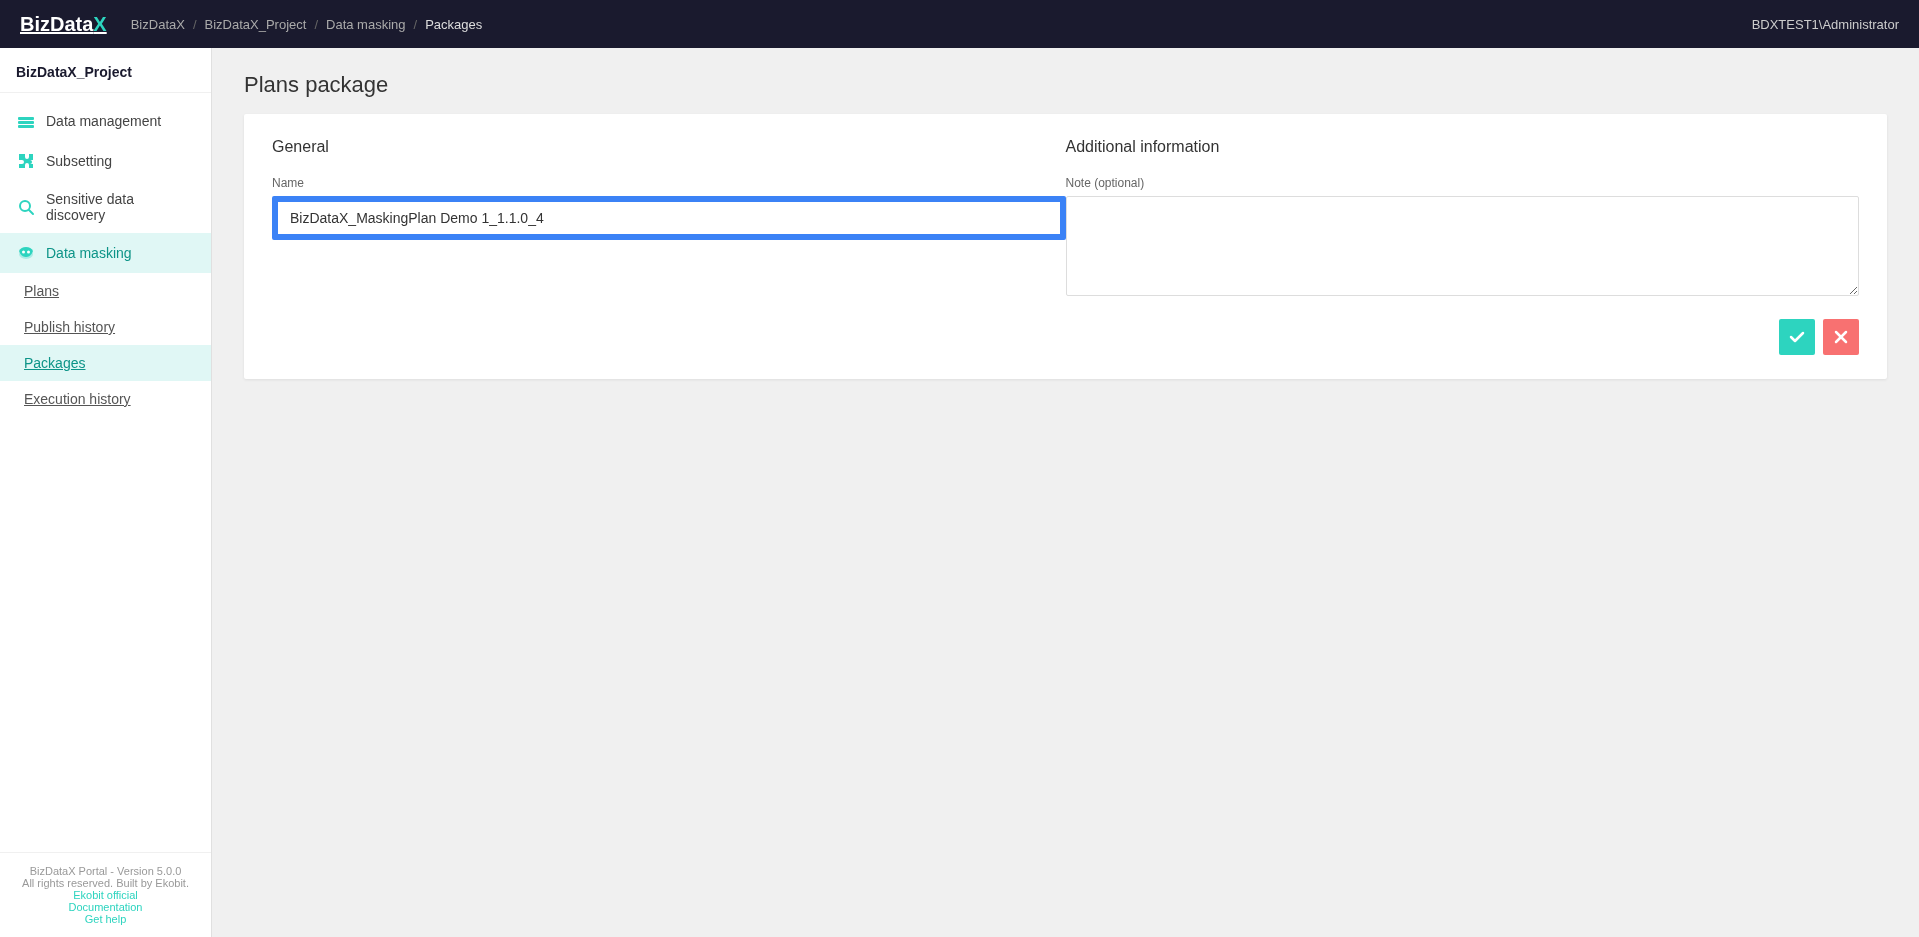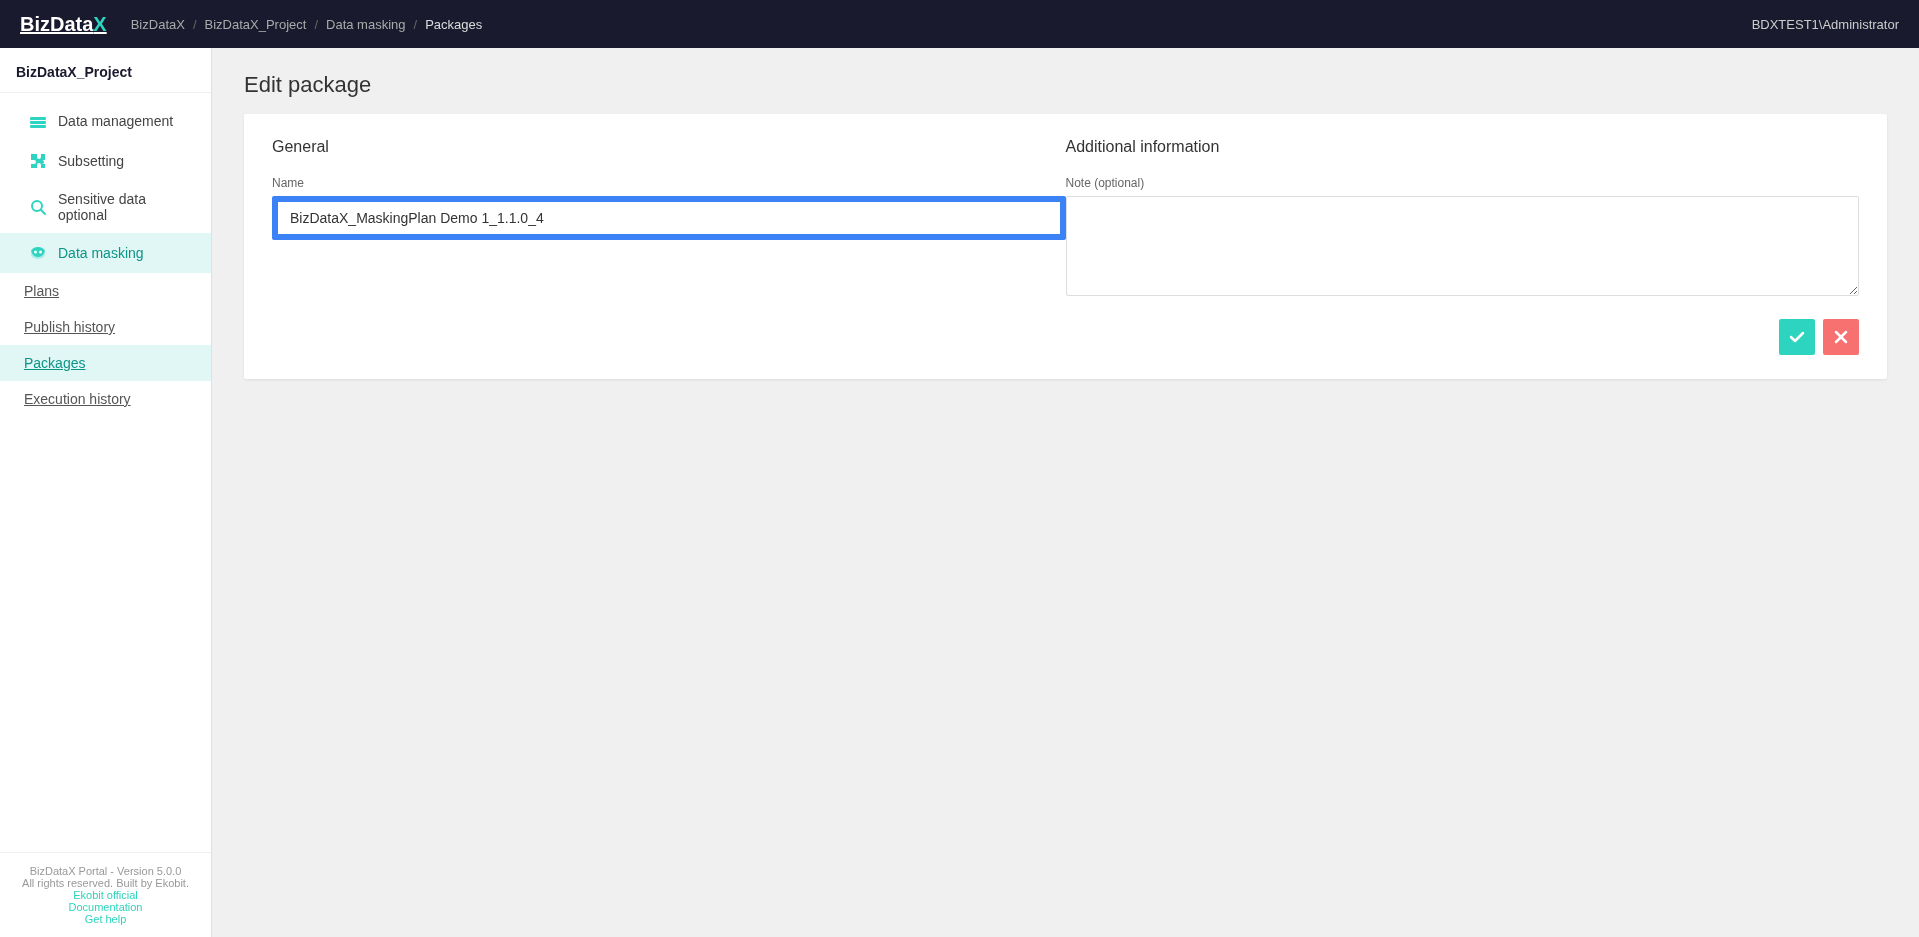--- a/index.html
+++ b/index.html
@@ -69,21 +69,21 @@
       border-bottom: 1px solid #f0f0f0;
     }
     .sidebar-nav {
       flex: 1;
       padding: 8px 0;
     }
     .sidebar-item {
       display: flex;
       align-items: center;
       gap: 10px;
-      padding: 10px 28px;
+      padding: 10px 16px;
       cursor: pointer;
       color: #444;
       font-size: 14px;
       text-decoration: none;
     }
     .sidebar-item.active { background: #e0f7f5; color: #0d9488; }
     .sidebar-item .icon {
       width: 20px;
       height: 20px;
       display: flex;
@@ -269,21 +269,21 @@
         <span>Subsetting</span>
       </div>
 
       <div class="sidebar-item">
         <span class="icon">
           <svg width="18" height="18" viewBox="0 0 18 18" fill="none">
             <circle cx="8" cy="8" r="5" stroke="#2dd4bf" stroke-width="2"></circle>
             <line x1="12" y1="12" x2="16" y2="16" stroke="#2dd4bf" stroke-width="2" stroke-linecap="round"></line>
           </svg>
         </span>
-        <span>Sensitive data optional</span>
+        <span>Sensitive data discovery</span>
       </div>
 
       <div class="sidebar-item active">
         <span class="icon">
           <svg width="18" height="18" viewBox="0 0 18 18" fill="none">
             <ellipse cx="9" cy="10" rx="7" ry="5" fill="#2dd4bf" opacity="0.3"></ellipse>
             <path d="M2 7 Q4 3 9 3 Q14 3 16 7 Q14 13 9 13 Q4 13 2 7Z" fill="#2dd4bf"></path>
             <circle cx="6.5" cy="8" r="1.5" fill="white"></circle>
             <circle cx="11.5" cy="8" r="1.5" fill="white"></circle>
           </svg>
@@ -301,21 +301,21 @@
       <div>BizDataX Portal - Version 5.0.0</div>
       <div>All rights reserved. Built by Ekobit.</div>
       <div><a href="#">Ekobit official</a></div>
       <div><a href="#">Documentation</a></div>
       <div><a href="#">Get help</a></div>
     </div>
   </aside>
 
   <main class="main-content">
     <div class="page-header">
-      <h1 class="page-title">Edit package</h1>
+      <h1 class="page-title">Plans package</h1>
     </div>
 
     <div class="edit-card">
       <div class="card-sections">
 
         <div class="card-section-left">
           <div class="section-title">General</div>
           <div class="field-label">Name</div>
           <input type="text" class="field-input" value="BizDataX_MaskingPlan Demo 1_1.1.0_4" style="">
         </div>

